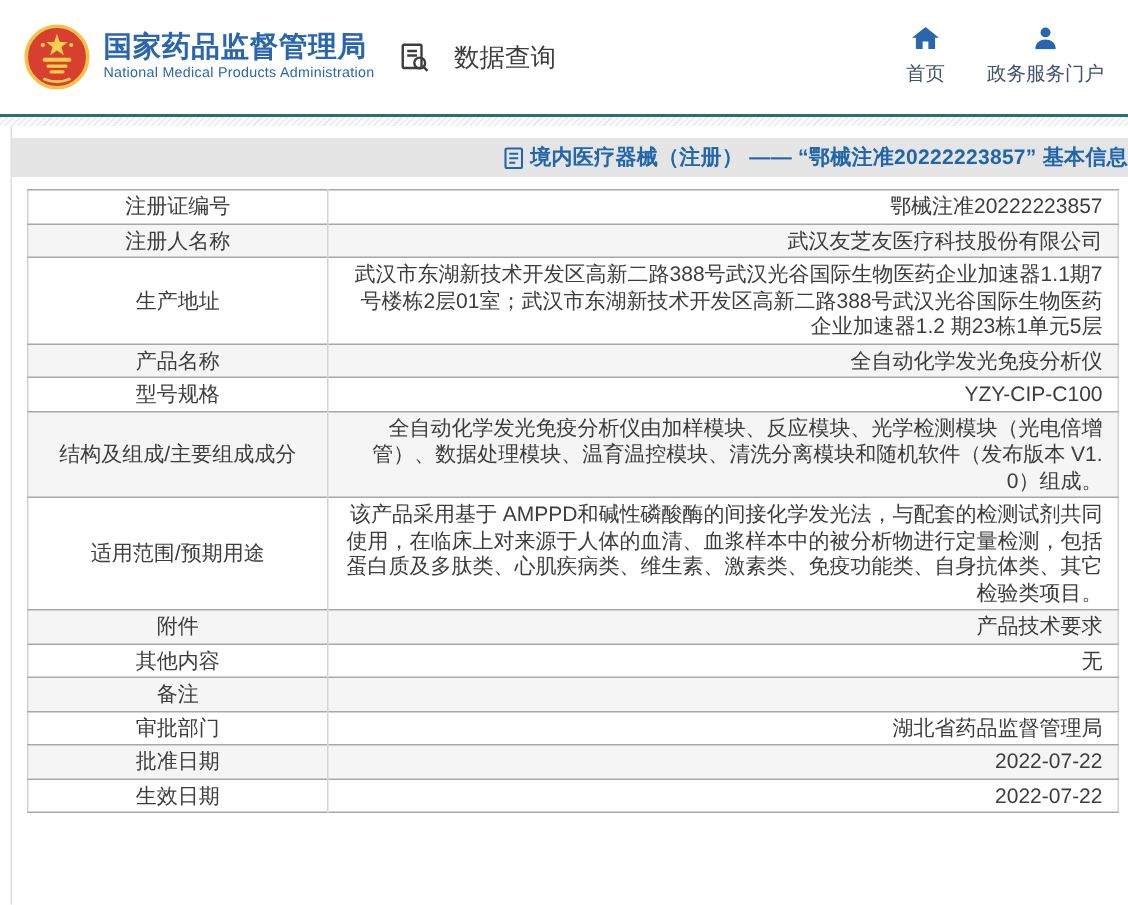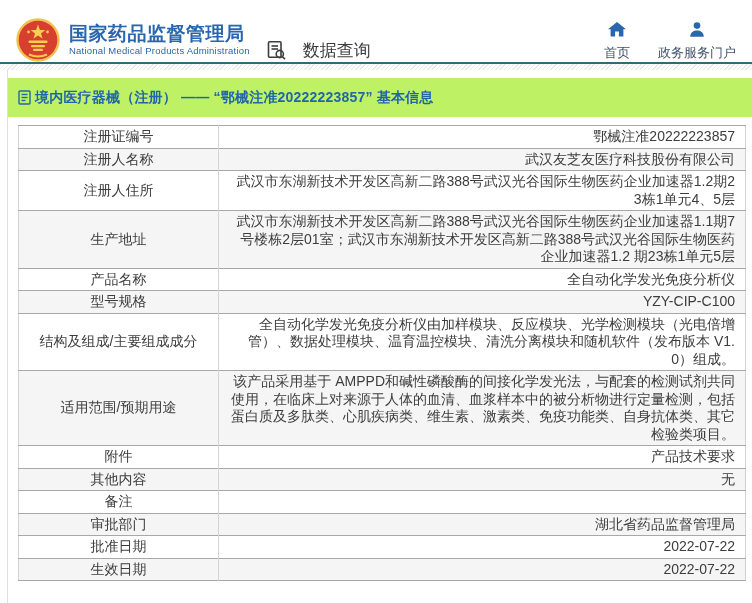--- a/index.html
+++ b/index.html
@@ -1,38 +1,38 @@
 <!DOCTYPE html>
 <html><head>
 <meta charset="utf-8">
 <style>
   * { margin: 0; padding: 0; box-sizing: border-box; }
   html, body { width: 752px; height: 603px; overflow: hidden; background: #fff;
     font-family: "Liberation Sans", "DejaVu Sans", sans-serif; }
 
   
-  .header { height: 62px; display: flex; align-items: flex-end; background: #fff; }
+  .header { height: 76px; display: flex; align-items: center; background: #fff; }
   .logo-block { display: flex; align-items: center; margin-left: 16px; }
   .emblem { width: 44px; height: 44px; flex: 0 0 auto; }
   .titles { margin-left: 9px; }
   .title-cn { font-size: 19px; font-weight: bold; color: #2a66ae; letter-spacing: 0.5px; line-height: 22px; }
   .title-en { font-size: 9.5px; color: #2a66ae; line-height: 12px; letter-spacing: 0.2px; }
   .data-query { display: flex; align-items: center; margin-left: 16px; cursor: pointer; }
   .data-query span { font-size: 17px; color: #3d3d3d; margin-left: 16px; font-weight: 500; }
   .header-spacer { flex: 1; }
   .top-nav { display: flex; align-items: center; margin-right: 16px; gap: 28px; }
   .nav-item { display: flex; flex-direction: column; align-items: center; cursor: pointer; text-decoration: none; }
   .nav-item .nav-label { font-size: 13px; color: #41526b; margin-top: 7px; }
 
   .teal-line { height: 2px; background: #2f6d75; }
   .hatch-strip { height: 6px; background: repeating-linear-gradient(135deg, #e9e9e9 0 1px, #ffffff 1px 3px); }
 
   
   .main { margin-left: 7px; border-left: 1px solid #dedede; min-height: 533px; padding-top: 8px; }
-  .breadcrumb { height: 39px; background: #bef264; display: flex; align-items: center; padding-left: 10px; }
+  .breadcrumb { height: 26px; background: #e5e5e5; display: flex; align-items: center; padding-left: 10px; justify-content: flex-end; }
   .breadcrumb svg { flex: 0 0 auto; margin-right: 4px; }
   .breadcrumb span { font-size: 14px; font-weight: 600; color: #2166ad; letter-spacing: 0.2px; }
 
   table.info-table { border-collapse: collapse; margin: 8px 6px 0 10px; width: 728px;
     border-left: 1px solid #d2d2d2; border-right: 1px solid #d2d2d2; table-layout: fixed; }
   .info-table tr { border-top: 1px solid #a8a8a8; }
   .info-table tr:last-child { border-bottom: 1px solid #a8a8a8; }
   .info-table tr:nth-child(even) { background: #f5f5f5; }
   .info-table th { width: 200px; font-weight: normal; border-right: 1px solid #d4d4d4;
     vertical-align: middle; }
@@ -110,24 +110,20 @@
       <tbody>
         <tr>
             <th>注册证编号</th>
             <td>鄂械注准20222223857</td>
           </tr>
         <tr>
             <th>注册人名称</th>
             <td>武汉友芝友医疗科技股份有限公司</td>
           </tr>
         <tr>
-            <th>注册人住所</th>
-            <td>武汉市东湖新技术开发区高新二路388号武汉光谷国际生物医药企业加速器1.2期23栋1单元4、5层</td>
-          </tr>
-        <tr>
             <th>生产地址</th>
             <td>武汉市东湖新技术开发区高新二路388号武汉光谷国际生物医药企业加速器1.1期7号楼栋2层01室；武汉市东湖新技术开发区高新二路388号武汉光谷国际生物医药企业加速器1.2 期23栋1单元5层</td>
           </tr>
         <tr>
             <th>产品名称</th>
             <td>全自动化学发光免疫分析仪</td>
           </tr>
         <tr>
             <th>型号规格</th>
             <td>YZY-CIP-C100</td>

